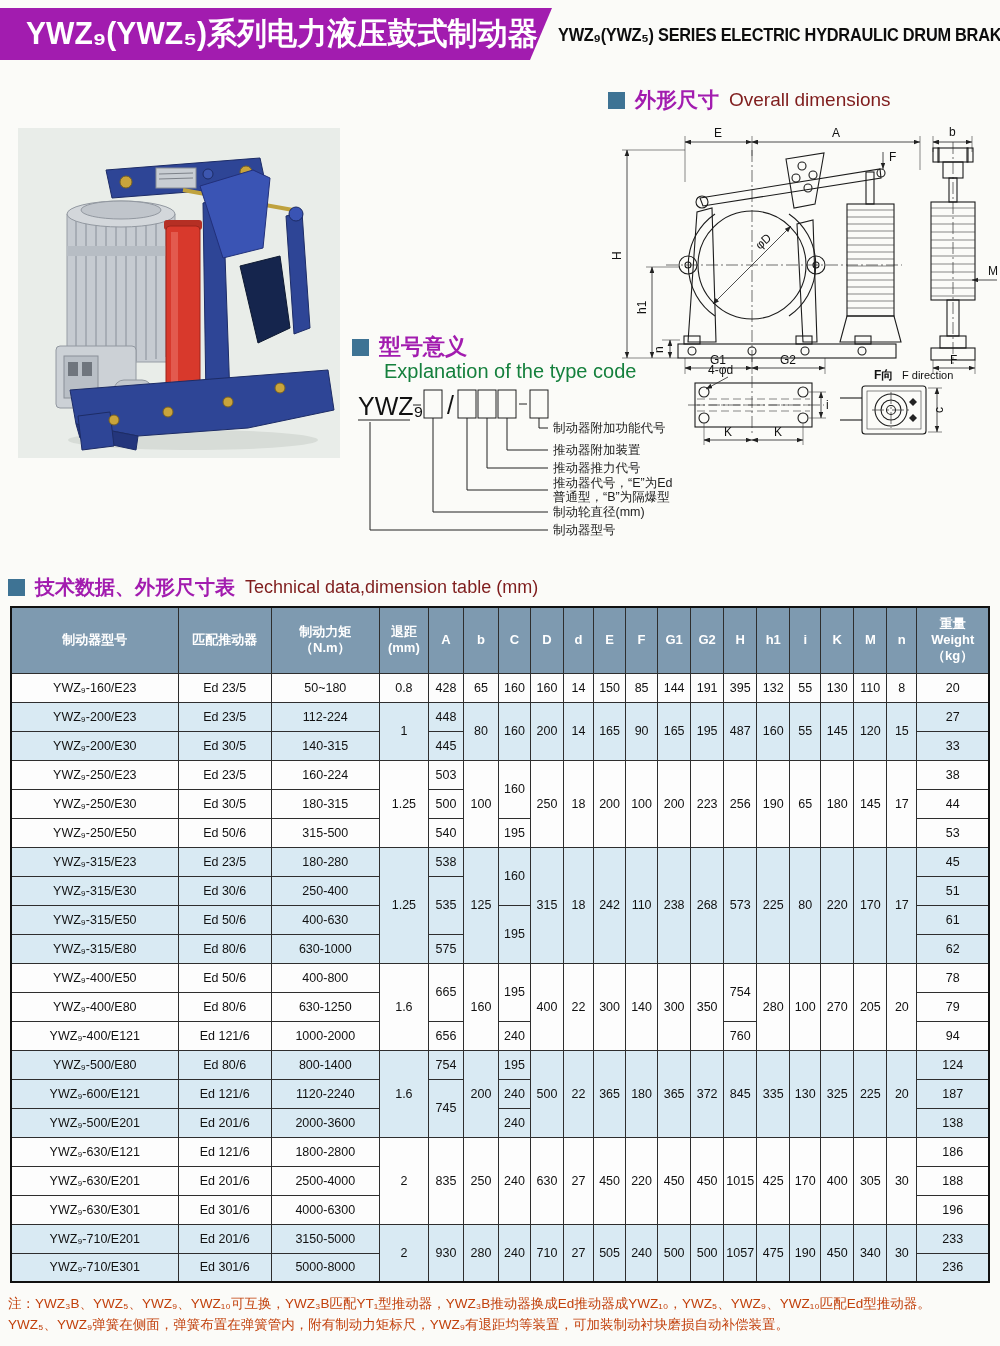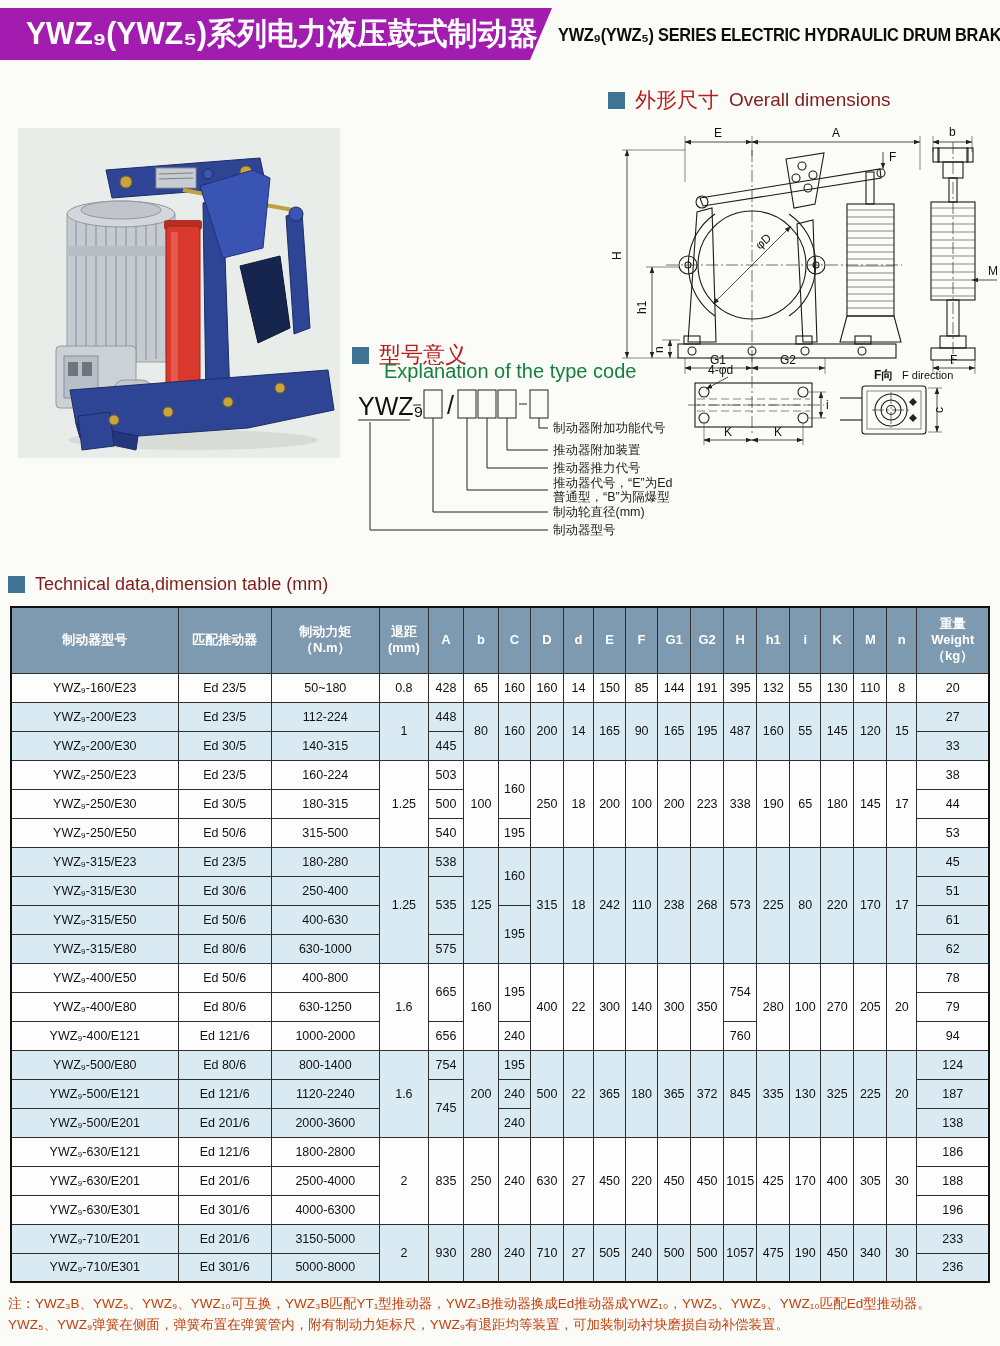--- a/index.html
+++ b/index.html
@@ -11,24 +11,24 @@
   .banner { position:absolute; left:0; top:8px; width:552px; height:52px; background:#a21caf;
             clip-path:polygon(0 0,100% 0,calc(100% - 22px) 100%,0 100%); }
   .banner-title { position:absolute; left:26px; top:0; height:52px; line-height:52px; color:#fff;
             font-size:31px; font-weight:bold; white-space:nowrap; transform:scaleX(.97); transform-origin:left center; }
   .banner-en { position:absolute; left:558px; top:24px; width:440px; font-size:19px; font-weight:bold; color:#0d0d0d;
             white-space:nowrap; transform:scaleX(.86); transform-origin:left center; letter-spacing:-.3px; }
 
   
   .sec-head { position:absolute; display:flex; align-items:center; gap:10px; white-space:nowrap; }
   .sq { width:17px; height:17px; background:#3e7394; flex:0 0 auto; }
-  .sec-zh { font-weight:normal; color:#b91c1c; }
+  .sec-zh { font-weight:bold; color:#a21caf; }
   .sec-en { color:#7f1d1d; }
   #head-overall { left:608px; top:86px; } #head-overall .sec-zh{font-size:21px;} #head-overall .sec-en{font-size:19px;}
-  #head-type { left:352px; top:332px;margin-top:8px; } #head-type .sec-zh{font-size:22px;}
+  #head-type { left:352px; top:332px; } #head-type .sec-zh{font-size:22px;}
   #head-type-en { position:absolute; left:384px; top:360px; font-size:20px; color:#15803d; }
   #head-tech { left:8px; top:574px; } #head-tech .sec-zh{font-size:20px;} #head-tech .sec-en{font-size:18px;}
 
   
   svg text { font-family:"Liberation Sans", sans-serif; }
   .out { fill:none; stroke:#1c1c1c; stroke-width:1.1; }
   .thin { fill:none; stroke:#3a3a3a; stroke-width:.6; }
   .dim { stroke:#222; stroke-width:.8; fill:none; }
   .cl { stroke:#333; stroke-width:.7; fill:none; stroke-dasharray:12 3 2 3; }
   .dt { font-size:12px; fill:#111; }
@@ -293,20 +293,21 @@
       <text x="203" y="102">推动器代号，“E”为Ed</text>
       <text x="203" y="116">普通型，“B”为隔爆型</text>
       <text x="203" y="131">制动轮直径(mm)</text>
       <text x="203" y="149">制动器型号</text>
     </g>
   </svg>
 
 
   <div class="sec-head" id="head-tech">
     <span class="sq"></span>
+    <span class="sec-zh">技术数据、外形尺寸表</span>
     <span class="sec-en">Technical data,dimension table (mm)</span>
   </div>
 
   <div id="table-wrap">
     <table id="tech-table">
       <colgroup>
         <col style="width:167px">
           <col style="width:93px">
           <col style="width:108px">
           <col style="width:49px">
@@ -414,21 +415,21 @@
             <td rowspan="3">1.25</td>
             <td>503</td>
             <td rowspan="3">100</td>
             <td rowspan="2">160</td>
             <td rowspan="3">250</td>
             <td rowspan="3">18</td>
             <td rowspan="3">200</td>
             <td rowspan="3">100</td>
             <td rowspan="3">200</td>
             <td rowspan="3">223</td>
-            <td rowspan="3">338</td>
+            <td rowspan="3">256</td>
             <td rowspan="3">190</td>
             <td rowspan="3">65</td>
             <td rowspan="3">180</td>
             <td rowspan="3">145</td>
             <td rowspan="3">17</td>
             <td>38</td>
           </tr>
           <tr class="w">
             <td>YWZ₉-250/E30</td>
             <td>Ed 30/5</td>
@@ -540,21 +541,21 @@
             <td rowspan="3">372</td>
             <td rowspan="3">845</td>
             <td rowspan="3">335</td>
             <td rowspan="3">130</td>
             <td rowspan="3">325</td>
             <td rowspan="3">225</td>
             <td rowspan="3">20</td>
             <td>124</td>
           </tr>
           <tr class="b">
-            <td>YWZ₉-500/E121</td>
+            <td>YWZ₉-600/E121</td>
             <td>Ed 121/6</td>
             <td>1120-2240</td>
             <td rowspan="2">745</td>
             <td>240</td>
             <td>187</td>
           </tr>
           <tr class="b">
             <td>YWZ₉-500/E201</td>
             <td>Ed 201/6</td>
             <td>2000-3600</td>

